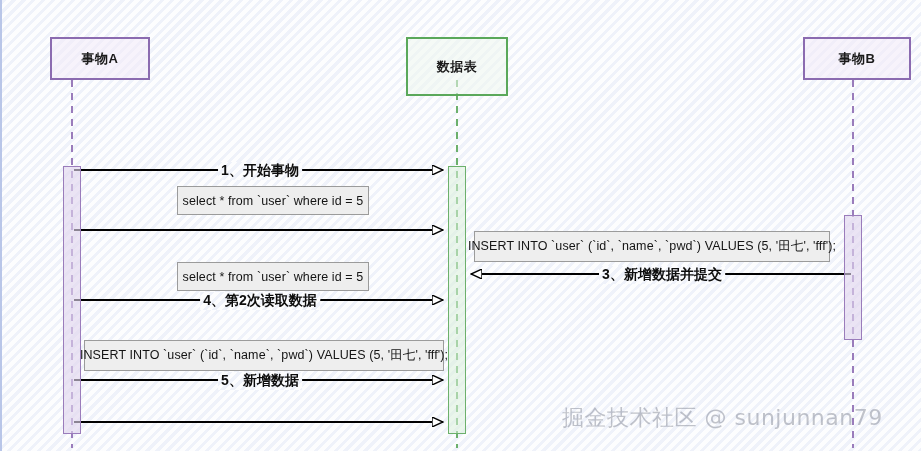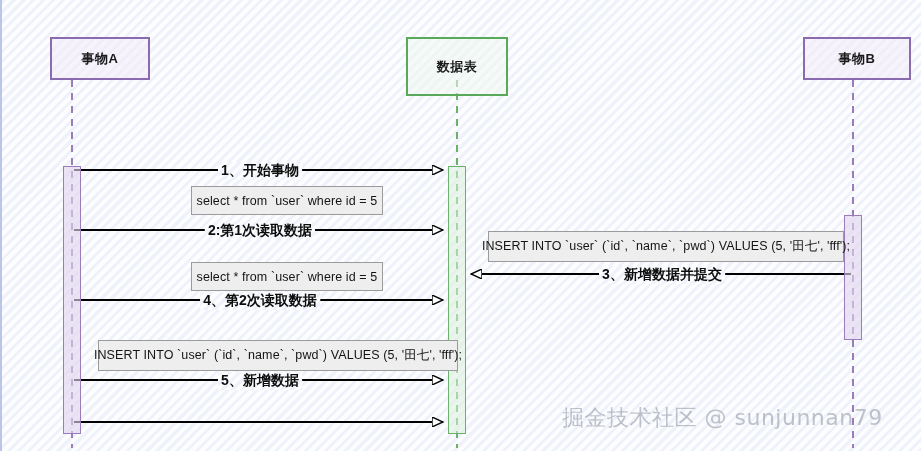--- a/index.html
+++ b/index.html
@@ -74,21 +74,20 @@
     box-sizing: border-box;
     border: 1px solid #9b9b9b;
     background: #eeeeee;
     display: flex;
     align-items: center;
     justify-content: center;
     font-size: 12.5px;
     color: #141414;
     white-space: nowrap;
     letter-spacing: 0.1px;
-    margin-left: 14px;
   }
 
   
   .msg-label {
     position: absolute;
     box-sizing: border-box;
     font-size: 14px;
     font-weight: bold;
     color: #0d0d0d;
     white-space: nowrap;
@@ -179,21 +178,20 @@
   <div class="note" style="left:175px; top:262px; width:192px; height:29px;">
     <span>select *  from `user` where id = 5</span>
   </div>
 
   <div class="note" style="left:82px; top:340px; width:360px; height:31px;">
     <span>INSERT INTO `user` (`id`, `name`, `pwd`) VALUES (5, '田七', 'fff');</span>
   </div>
 
   <div class="msg-label" style="left:258px; top:162px;">1、开始事物</div>
 
-  <div class="msg-label" style="left:258px; top:222px;">2:第1次读取数据</div>
 
   <div class="msg-label" style="left:660px; top:266px;">3、新增数据并提交</div>
 
   <div class="msg-label" style="left:258px; top:292px;">4、第2次读取数据</div>
 
   <div class="msg-label" style="left:258px; top:372px;">5、新增数据</div>
 
 
   <div id="watermark">掘金技术社区 @ sunjunnan79</div>
 

